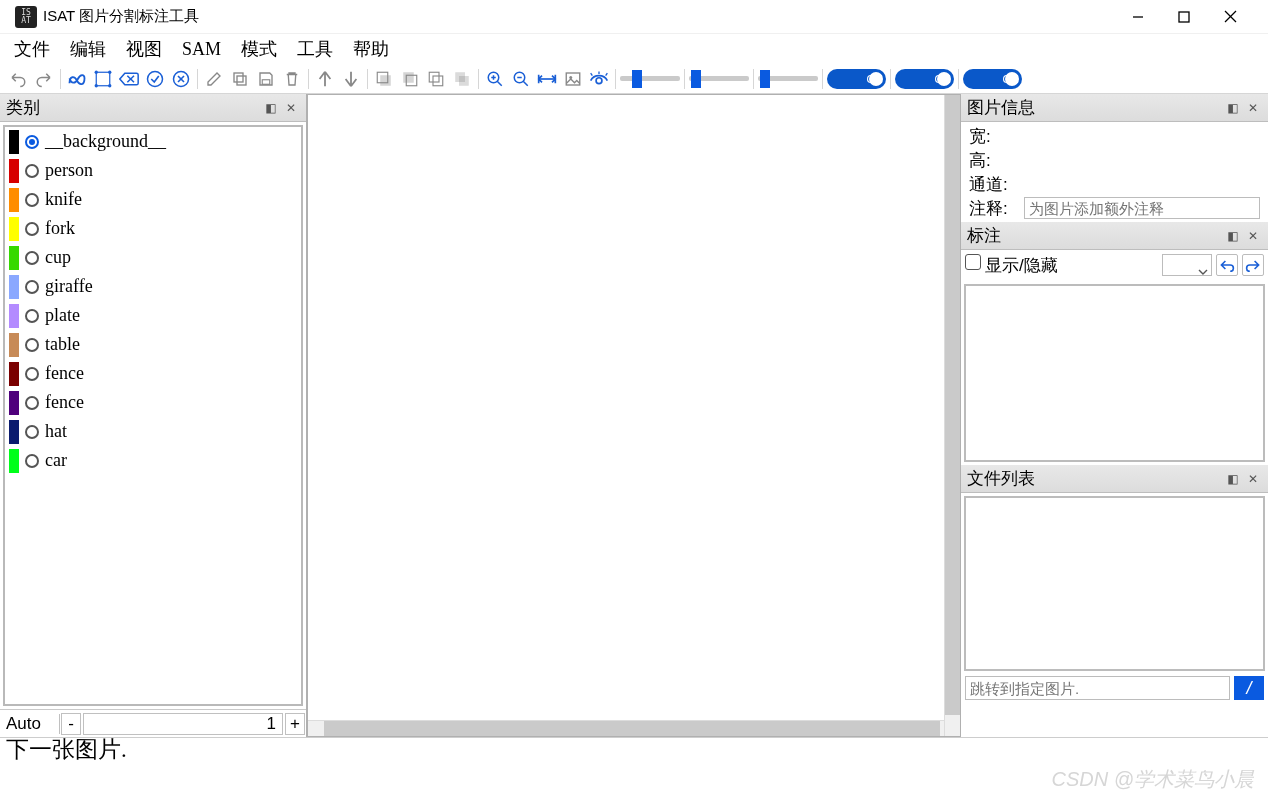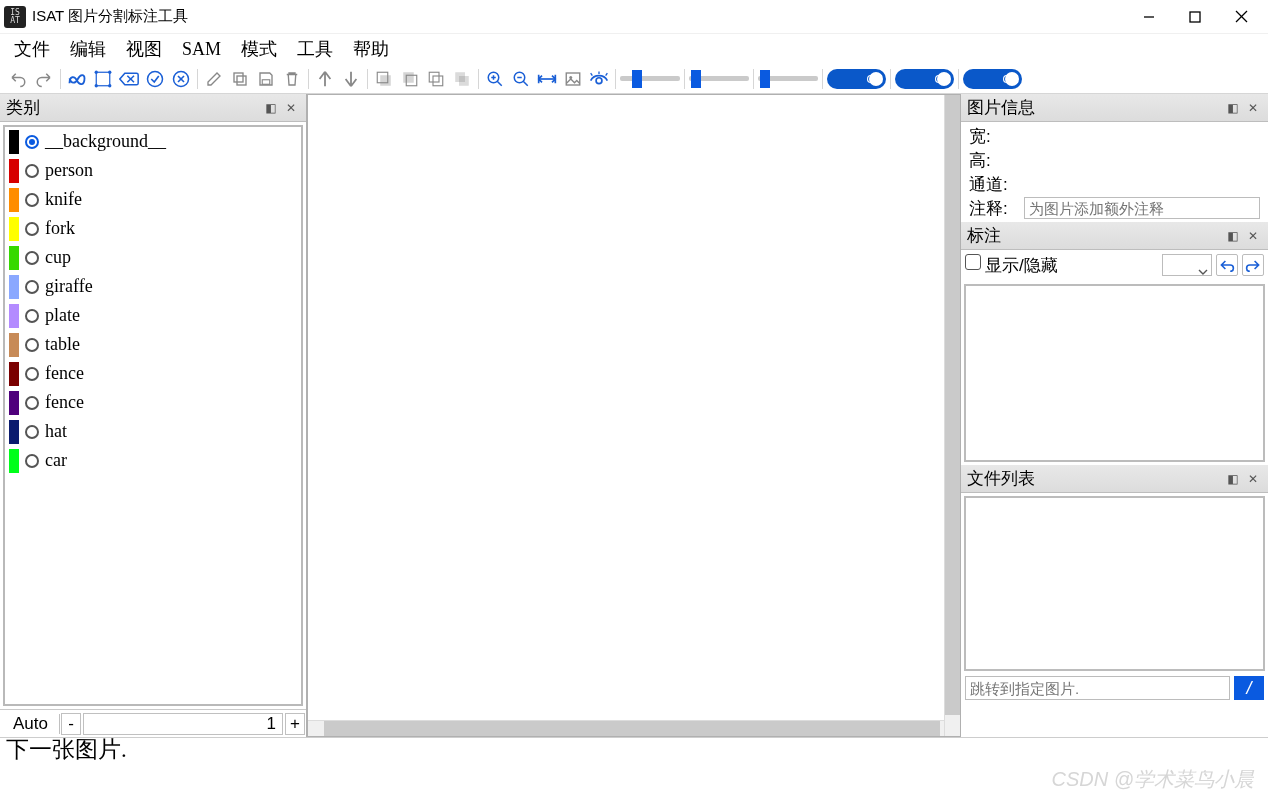--- a/index.html
+++ b/index.html
@@ -1,17 +1,17 @@
 <!DOCTYPE html>
 <html><head>
 <meta charset="utf-8">
 <style>
   * { box-sizing: border-box; margin: 0; padding: 0; }
   body { font-family: "Segoe UI", Tahoma, sans-serif; font-size: 14px; color: #000; background: #fff; width: 1268px; height: 797px; overflow: hidden; position: relative; }
-  .titlebar { height: 34px; display: flex; align-items: center; padding: 0 4px; border-bottom: 1px solid #f0f0f0;}
+  .titlebar { height: 34px; display: flex; align-items: center; padding: 0 15px; border-bottom: 1px solid #f0f0f0;}
   .app-icon { width: 22px; height: 22px; background: #222; color:#ddd; font-size:8px; line-height:8px; border-radius:3px; display:flex; align-items:center; justify-content:center; margin-right:6px; font-family:monospace;}
   .titlebar-title { flex:1; font-size: 15px;}
   .win-btns { display:flex; }
   .win-btn { width: 46px; height: 30px; display:flex; align-items:center; justify-content:center; font-size: 14px; }
   .menubar { height: 30px; display:flex; align-items:center; gap: 0; padding: 0 4px; }
   .menubar .menu-item { padding: 3px 10px; font-size: 18px; }
   .menu-sam { font-family: "Times New Roman", serif;}
   .toolbar { height: 30px; border-bottom:1px solid #d6d6d6; display:flex; align-items:center; gap:2px; padding: 0 6px; position:relative;}
   .tbtn { width:24px; height:24px; display:flex; align-items:center; justify-content:center; color:#1a5fd6; }
   .tbtn.gray { color:#888; }
@@ -26,21 +26,21 @@
   .panel-header { height:28px; background: linear-gradient(#e8e8e8,#dcdcdc); border-bottom:1px solid #bdbdbd; display:flex; align-items:center; padding:0 6px; font-size:17px;}
   .panel-header .spacer { flex:1; }
   .panel-btn { width:18px; height:18px; display:flex; align-items:center; justify-content:center; font-size:12px; margin-left:2px; color:#555;}
   .cat-list { border:2px solid #b9b9b9; margin:3px; flex:1; overflow:auto; }
   .cat-item { display:flex; align-items:center; height:29px; padding:0 4px; font-size:18px; font-family:"Times New Roman", serif;}
   .color-sw { width:10px; height:24px; margin-right:6px;}
   .radio { width:14px; height:14px; border:2px solid #555; border-radius:50%; margin-right:6px; display:flex; align-items:center; justify-content:center;}
   .radio.sel { border-color:#0a5ae0;}
   .radio.sel::after{ content:""; width:6px; height:6px; background:#0a5ae0; border-radius:50%;}
   .cat-bottom { height:28px; display:flex; align-items:center; border-top:1px solid #c9c9c9; font-size:17px;}
-  .cat-bottom .auto { width:60px; padding:0 13px; border-right:1px solid #c0c0c0;}
+  .cat-bottom .auto { width:60px; padding:0 6px; border-right:1px solid #c0c0c0;}
   .cat-bottom .btn-sm { width:20px; text-align:center; border:1px solid #c0c0c0; margin:1px;}
   .cat-bottom .num { flex:1; text-align:right; padding:0 6px; border:1px solid #c0c0c0; margin:1px;}
   .center { flex:1; position:relative; border:1px solid #b0b0b0;}
   .center .scrollbar-v { position:absolute; right:0; top:0; width:16px; height:100%; background:#f0f0f0; border-left:1px solid #dcdcdc;}
   .center .scrollbar-v .thumb { width:100%; height:620px; background:#cacaca; }
   .center .scrollbar-h { position:absolute; left:0; bottom:0; height:16px; right:16px; background:#f0f0f0; border-top:1px solid #dcdcdc;}
   .center .scrollbar-h .thumb { height:100%; width:calc(100% - 20px); background:#cacaca; margin-left:16px;}
   .right { width:307px; display:flex; flex-direction:column;}
   .info-body { padding:2px 8px; font-size:17px;}
   .info-row { display:flex; align-items:center; height:24px;}

